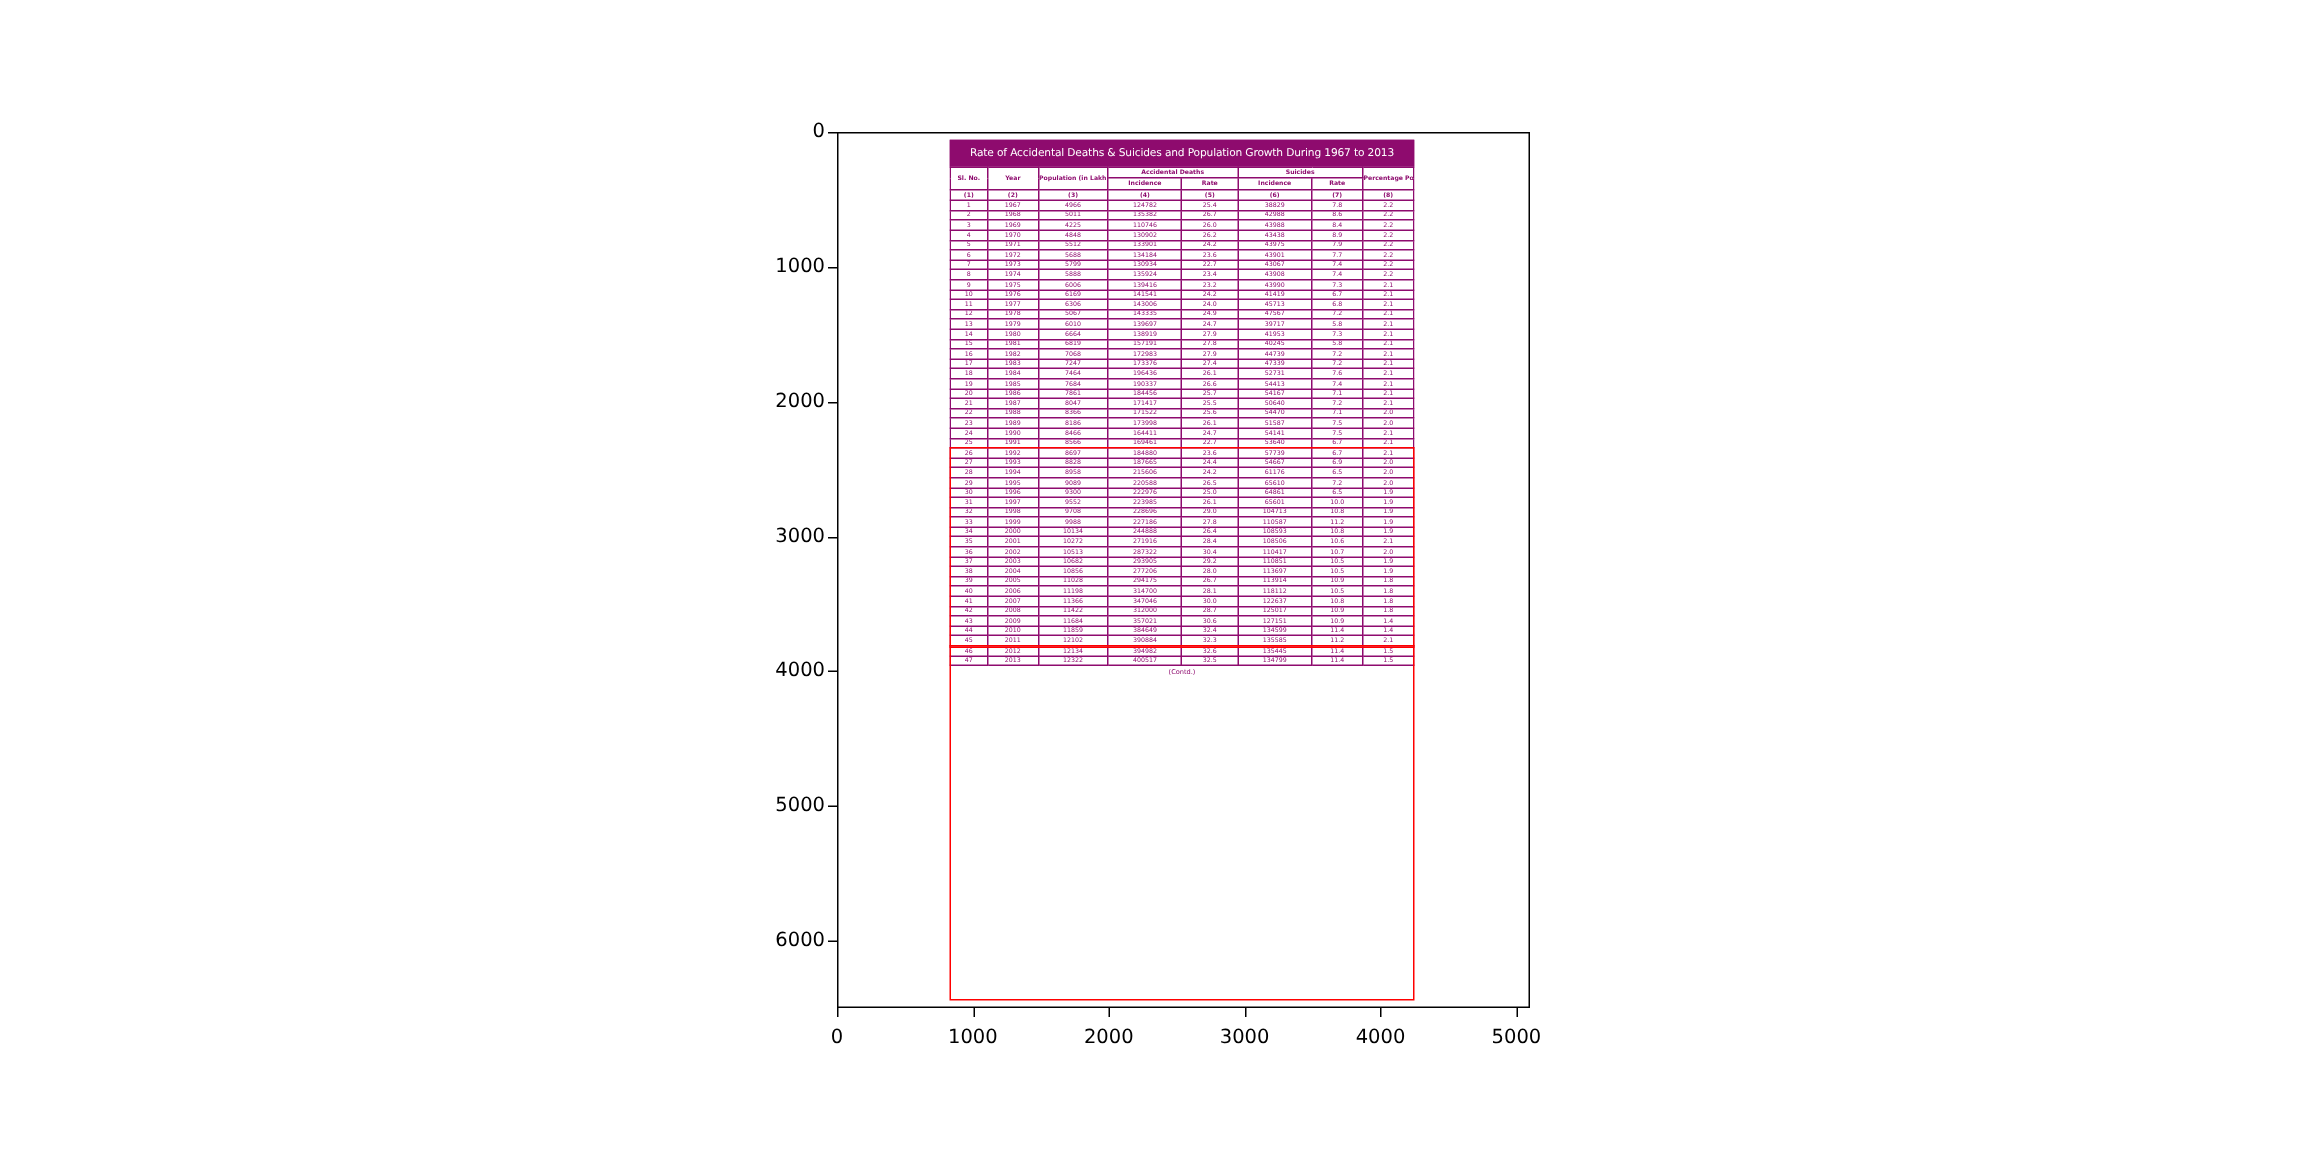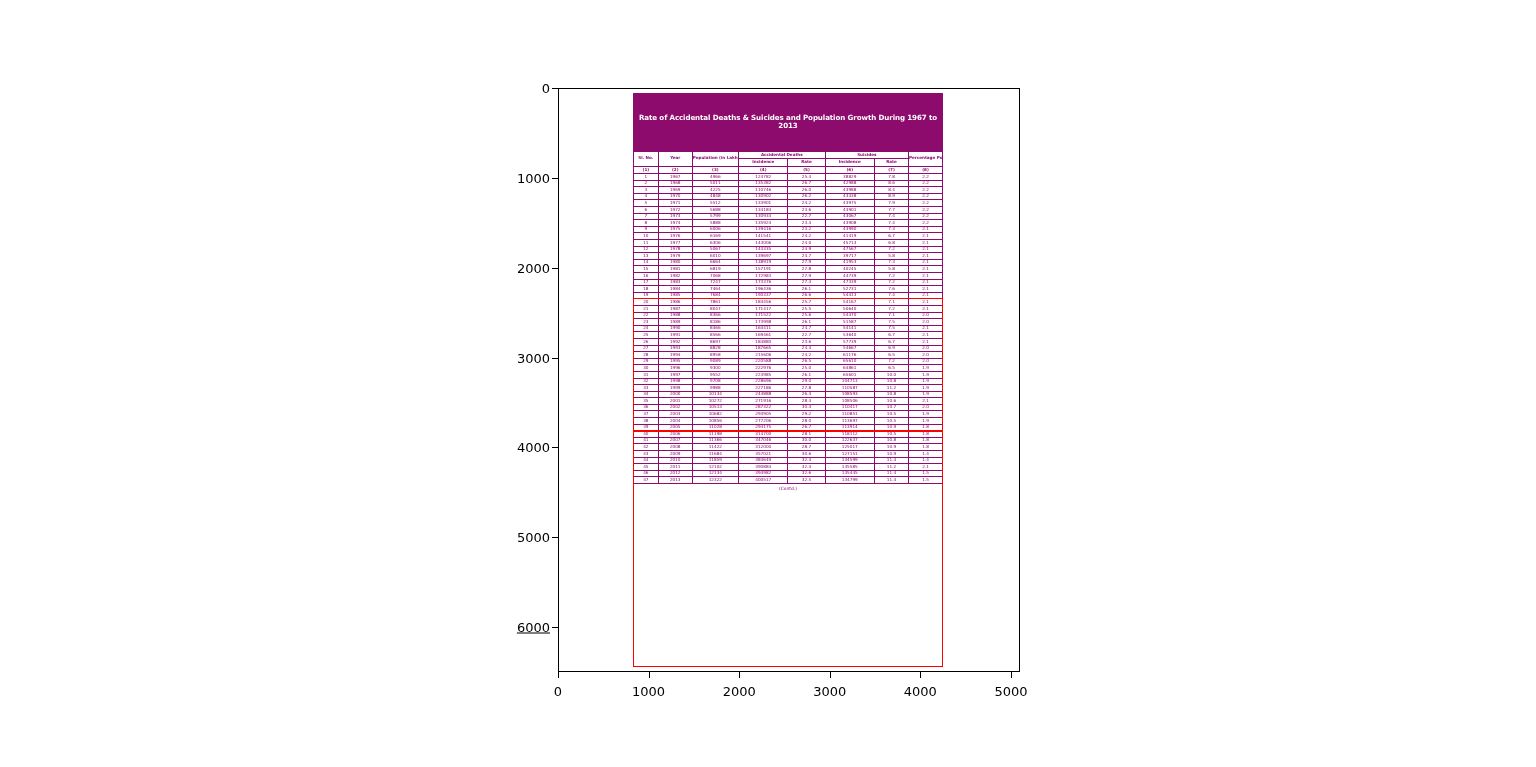--- a/index.html
+++ b/index.html
@@ -84,24 +84,24 @@
     width: 310px;
     height: 574px;
     background: #ffffff;
     box-sizing: border-box;
     overflow: hidden;
   }
 
   .doc-title {
     background: #8e0b6e;
     color: #ffffff;
-    font-weight: bold;
+    font-weight: normal;
     font-size: 7.1px;
     text-align: center;
-    padding: 20px 2px;
+    padding: 4px 2px;
     letter-spacing: -0.1px;
     border: 1px solid #8e0b6e;
     line-height: 1.1;
   }
 
   table.datatable {
     border-collapse: collapse;
     width: 100%;
     table-layout: fixed;
   }
@@ -156,21 +156,21 @@
 
 <div id="root">
 
   <div class="ytick-col">
       <div class="ytick-label" style="top: 0px;">0</div>
       <div class="ytick-label" style="top: 89.8462px;">1000</div>
       <div class="ytick-label" style="top: 179.692px;">2000</div>
       <div class="ytick-label" style="top: 269.538px;">3000</div>
       <div class="ytick-label" style="top: 359.385px;">4000</div>
       <div class="ytick-label" style="top: 449.231px;">5000</div>
-      <div class="ytick-label" style="top: 539.077px; text-decoration: underline;">6000</div>
+      <div class="ytick-label" style="top: 539.077px;">6000</div>
     </div>
   <div class="xtick-col">
       <div class="xtick-label" style="left: 0px; top: 8px;">0</div>
       <div class="xtick-label" style="left: 90.5882px; top: 8px;">1000</div>
       <div class="xtick-label" style="left: 181.176px; top: 8px;">2000</div>
       <div class="xtick-label" style="left: 271.765px; top: 8px;">3000</div>
       <div class="xtick-label" style="left: 362.353px; top: 8px;">4000</div>
       <div class="xtick-label" style="left: 452.941px; top: 8px;">5000</div>
     </div>
 

